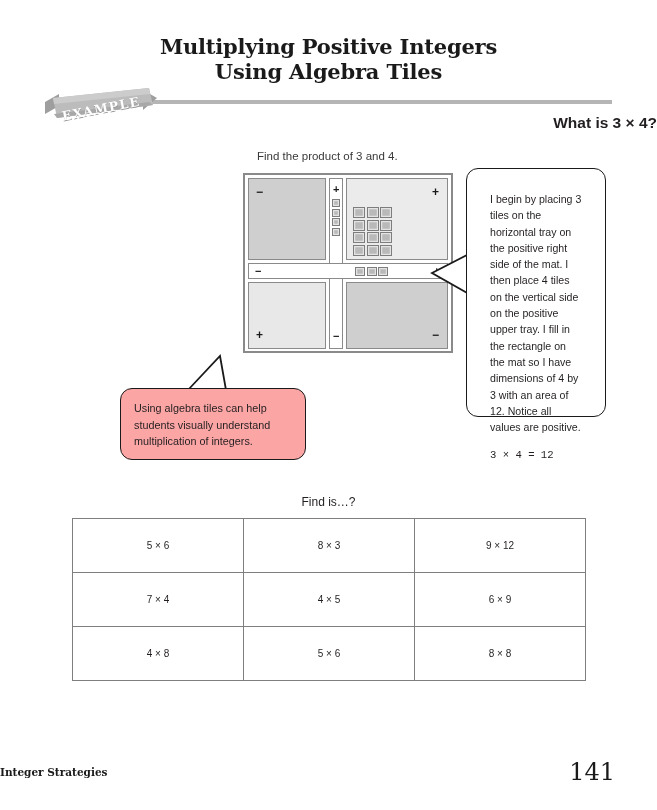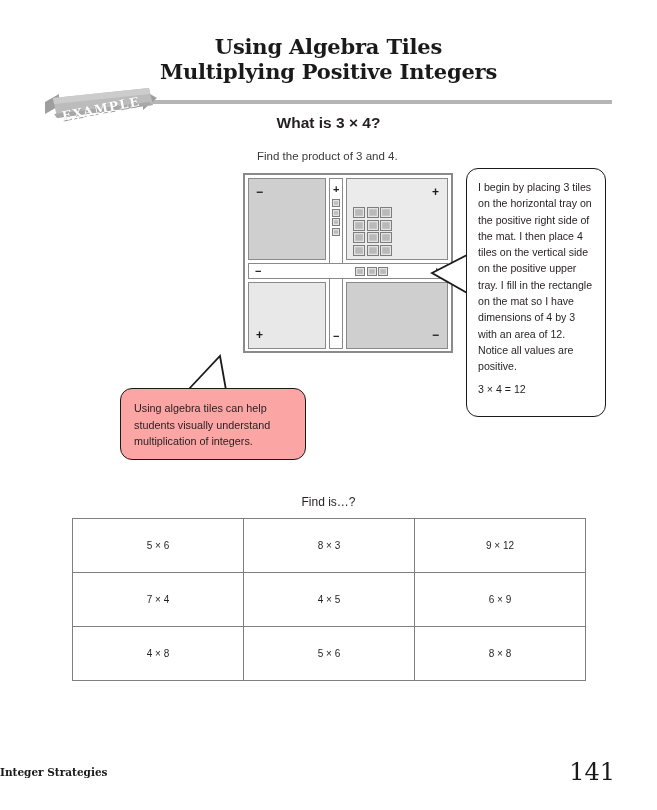--- a/index.html
+++ b/index.html
@@ -68,21 +68,21 @@
     height: 4px;
     background: #b5b5b5;
   }
 
   
   #example-question {
     position: absolute;
     top: 114px;
     left: 0;
     width: 657px;
-    text-align: center;
+    text-align: right;
     font-size: 15.5px;
     font-weight: bold;
     color: #231f20;
   }
   #find-product {
     position: absolute;
     top: 150px;
     left: 257px;
     font-size: 11.5px;
     color: #3a3a3a;
@@ -193,28 +193,29 @@
     top: 168px;
     width: 140px;
     height: 249px;
     border: 1.8px solid #1a1a1a;
     border-radius: 12px;
     background: #ffffff;
     box-sizing: border-box;
     padding: 10px 11px 8px 11px;
   }
   #teacher-bubble p {
-    margin: 0;
+    margin: 12px;
     font-size: 10.6px;
     line-height: 16.3px;
     color: #231f20;
   }
   #teacher-equation {
     margin-top: 6px !important;
     font-size: 10.6px;
+    font-family: Liberation Mono, monospace;
   }
   #bubble-tail-right {
     position: absolute;
     left: 428px;
     top: 252px;
     width: 42px;
     height: 44px;
   }
 
   
@@ -290,22 +291,22 @@
     font-family: "DejaVu Serif", serif;
     font-weight: normal;
     font-size: 24px;
     color: #1a1a1a;
   }
 </style>
 </head>
 <body>
 
 <div id="page-title">
+  <span>Multiplying Positive Integers</span>
   <span id="title-line-2">Using Algebra Tiles</span>
-  <span>Multiplying Positive Integers</span>
 </div>
 
 <div id="header-rule"></div>
 
 <div id="example-ribbon">
   <svg width="112" height="40" viewBox="0 0 112 40">
     <polygon points="0,14 14,6 14,18 0,26" fill="#9e9e9e"></polygon>
     <polygon points="98,2 112,10 98,22 98,2" fill="#9e9e9e"></polygon>
     <polygon points="8,10 104,0 108,17 12,30" fill="#bcbcbc"></polygon>
     <polygon points="8,10 104,0 105,6 9,16" fill="#cccccc"></polygon>

